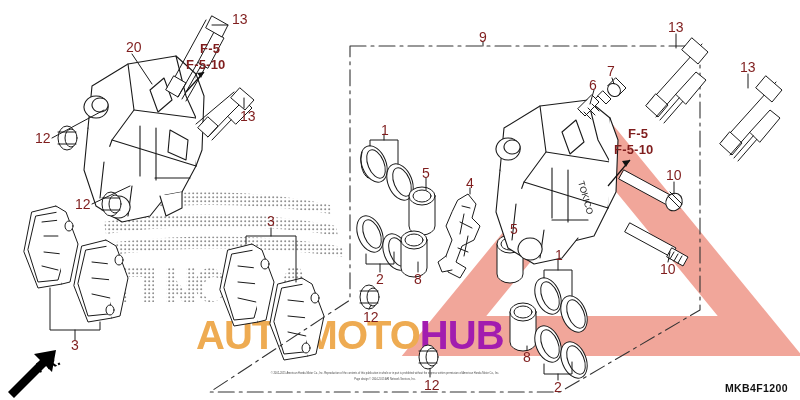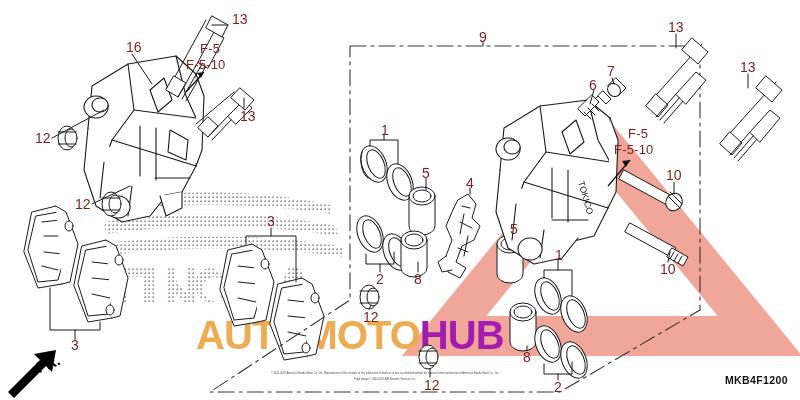--- a/index.html
+++ b/index.html
@@ -3,22 +3,22 @@
 <meta charset="utf-8">
 <style>
   html,body{margin:0;padding:0;background:#ffffff;}
   body{width:800px;height:400px;overflow:hidden;
        font-family:"Liberation Sans",sans-serif;color:#111;}
   #stage{position:relative;width:800px;height:400px;background:#fff;}
   svg.layer{position:absolute;left:0;top:0;width:800px;height:400px;}
   .lbl{position:absolute;font-family:"Liberation Sans",sans-serif;
        font-size:13px;color:#7f1d1d;white-space:nowrap;line-height:1;}
   .lbl.big{font-size:14px;}
-  .bold{font-weight:normal;font-size:13px;letter-spacing:.2px;}
-  .partno{position:absolute;right:12px;bottom:14px;font-size:10.5px;
+  .bold{font-weight:bold;font-size:13px;letter-spacing:.2px;}
+  .partno{position:absolute;right:12px;bottom:6px;font-size:10.5px;
           font-weight:bold;color:#111;letter-spacing:.4px;}
   .copy{position:absolute;font-size:2.6px;color:#4a4a4a;text-align:center;
         width:400px;line-height:1.5;}
   .wm-text{position:absolute;font-weight:bold;font-size:40px;
            letter-spacing:-1px;line-height:1;}
   .fr{position:absolute;font-weight:bold;font-size:15px;color:#000;}
 </style>
 </head>
 <body>
 
@@ -328,21 +328,21 @@
   <div class="lbl bold" style="left:614px;top:143px;">F-5-10</div>
 
   <svg class="layer" viewBox="0 0 800 400">
     <path d="M186,92 L204,72" stroke="#111" stroke-width="1.2" fill="none"></path>
     <path d="M204,72 l-7,1 l4,5z" fill="#111" stroke="none"></path>
     <path d="M608,186 L630,160" stroke="#111" stroke-width="1.2" fill="none"></path>
     <path d="M630,160 l-8,1 l4,6z" fill="#111" stroke="none"></path>
   </svg>
 
   <div class="lbl big" style="left:232px;top:12px;">13</div>
-  <div class="lbl big" style="left:126px;top:40px;">16</div>
+  <div class="lbl big" style="left:126px;top:40px;">20</div>
   <div class="lbl big" style="left:240px;top:109px;">13</div>
   <div class="lbl big" style="left:35px;top:131px;">12</div>
   <div class="lbl big" style="left:75px;top:197px;">12</div>
   <div class="lbl big" style="left:71px;top:338px;">3</div>
   <div class="lbl big" style="left:267px;top:214px;">3</div>
   <div class="lbl big" style="left:479px;top:30px;">9</div>
   <div class="lbl big" style="left:381px;top:123px;">1</div>
   <div class="lbl big" style="left:376px;top:272px;">2</div>
   <div class="lbl big" style="left:422px;top:166px;">5</div>
   <div class="lbl big" style="left:414px;top:272px;">8</div>

